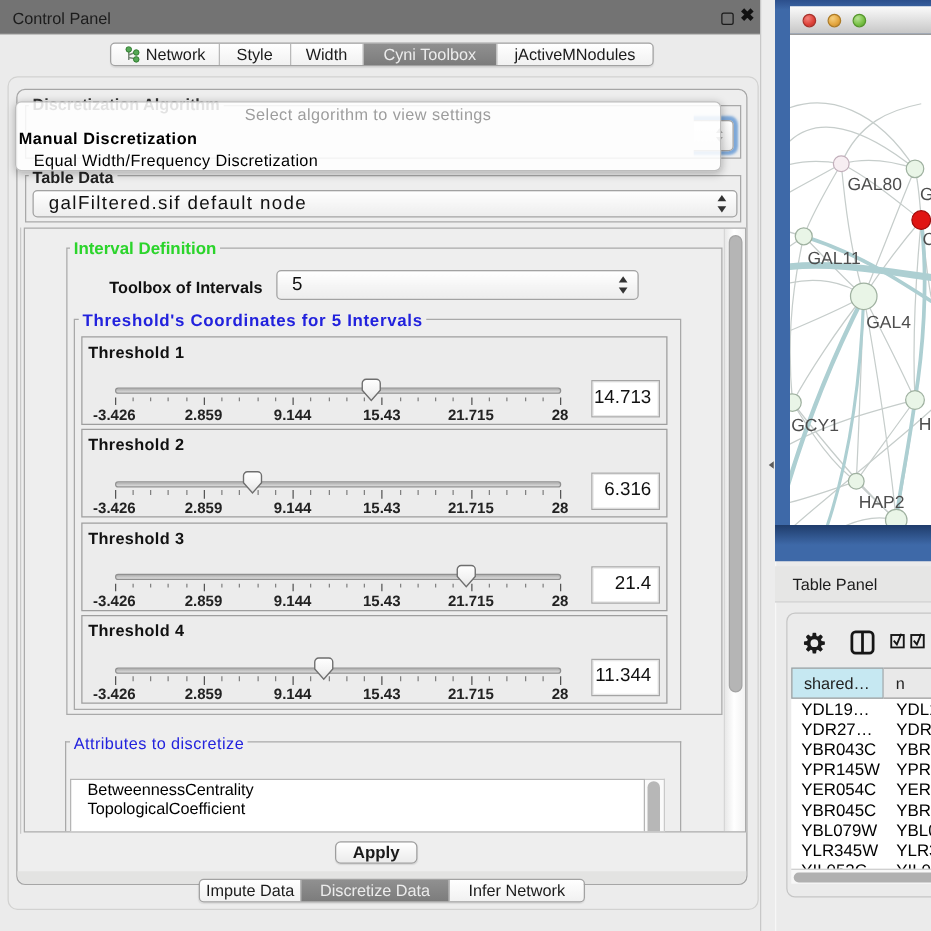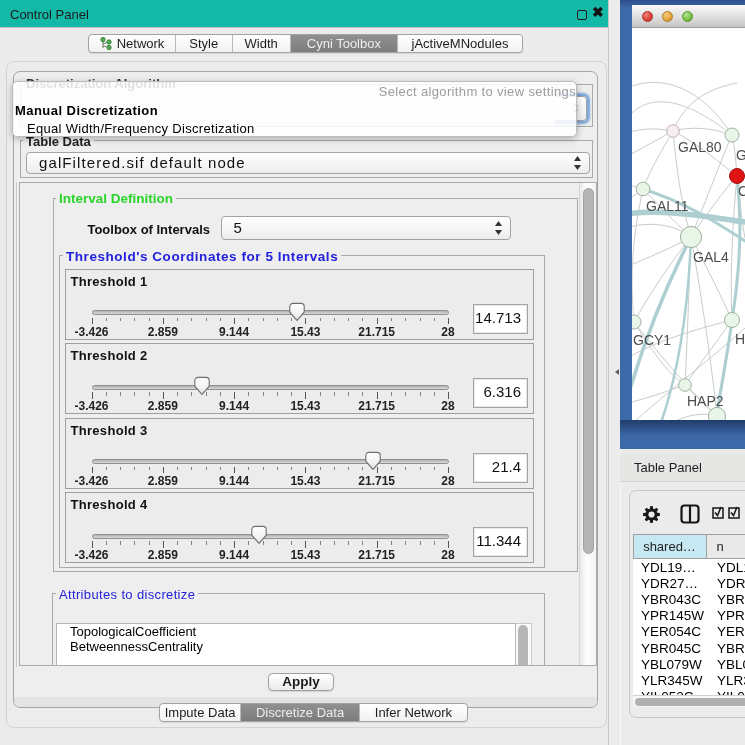--- a/index.html
+++ b/index.html
@@ -1,21 +1,21 @@
 <!DOCTYPE html>
 <html><head><meta charset="utf-8">
 <style>
 * { margin:0; padding:0; box-sizing:border-box; }
 html,body { width:745px; height:745px; }
 body { font-family:"Liberation Sans", sans-serif; background:#ebebeb; position:relative;
        overflow:hidden; -webkit-font-smoothing:antialiased; }
 .abs { position:absolute; }
 
 
-#tbar { left:0; top:0; width:608px; height:28px; background:#14b8a6; border-bottom:1px solid #c0c0bf; }
+#tbar { left:0; top:0; width:608px; height:28px; background:#737373; border-bottom:1px solid #c0c0bf; }
 #tbar .t { position:absolute; left:10px; top:7px; font-size:13px; color:#1c1c1c; }
 #fbtn { position:absolute; left:577px; top:10px; width:10px; height:10px; border:1.6px solid #1a1a1a; border-radius:2px; }
 #xbtn { position:absolute; left:592px; top:4px; font-size:14px; font-weight:bold; color:#111; }
 
 
 #gutter { left:608px; top:0; width:12.5px; height:745px; background:#ececec; border-left:1px solid #c8c8c8; border-right:1px solid #f7f7f7; }
 #gutarrow { position:absolute; left:614.5px; top:368.5px; width:0; height:0;
   border-top:3px solid transparent; border-bottom:3px solid transparent; border-right:4.5px solid #5c5c5c; }
 
 
@@ -39,21 +39,21 @@
 
 
 .combo { position:absolute; border:1px solid #a2a2a2; border-radius:4px;
           background:linear-gradient(#ffffff,#ededed); font-size:15px; letter-spacing:1.1px; color:#111;
           display:flex; align-items:center; }
 .updn { position:absolute; right:7px; top:50%; margin-top:-8px; width:9px; height:16px; }
 
 
 #popup { left:12px; top:80.5px; width:565px; height:56px; background:rgba(255,255,255,0.86);
           border:1px solid #bcbcbc; border-radius:5px; box-shadow:0 2px 7px rgba(0,0,0,0.28); }
-#popup .i0 { position:absolute; left:0; top:2.5px; width:100%; text-align:right; font-size:13px; letter-spacing:0.35px; color:#9d9d9d; }
+#popup .i0 { position:absolute; left:0; top:2.5px; width:100%; text-align:center; font-size:13px; letter-spacing:0.35px; color:#9d9d9d; }
 #popup .i1 { position:absolute; left:2px; top:21px; font-size:13px; font-weight:bold; letter-spacing:0.45px; color:#000; }
 #popup .i2 { position:absolute; left:2px; top:39px; font-size:13px; letter-spacing:0.3px; color:#000;margin-left:12px; }
 
 
 #spane { left:19px; top:182px; width:578px; height:484px; border:1px solid #ababab; background:#eeeeee; overflow:hidden; }
 #vsb { position:absolute; right:0; top:0; width:17px; height:100%;
         background:linear-gradient(90deg,#e8e8e8,#ffffff 45%,#f2f2f2); border-left:1px solid #d6d6d6; }
 #vsb .th { position:absolute; left:3px; top:5px; width:11px; height:366px; border-radius:5.5px;
             background:#b5b5b5; border:1px solid #a3a3a3; }
 
@@ -314,22 +314,22 @@
       <div class="tkl" style="left:209.9px">15.43</div>
       <div class="tkl" style="left:281.2px">21.715</div>
       <div class="tkl" style="left:352.5px">28</div>
   <div class="vbox">11.344</div>
 </div>
 
   <div class="grp" style="left:31.5px; top:410px; width:493px; height:80px; border-bottom:none;"></div>
   <div class="glab" style="left:36px; top:403.5px; font-weight:normal; font-size:13px; letter-spacing:0.35px; color:#2222dd;">Attributes to discretize</div>
   <div class="abs" style="left:38.5px; top:418.5px; font-size:18px; font-weight:bold; color:#111;margin-top:24px;">Numerical Attributes</div>
   <div class="abs" id="alist" style="left:36px; top:439.5px;">
+      <div>BetweennessCentrality</div>
       <div>TopologicalCoefficient</div>
-      <div>BetweennessCentrality</div>
   </div>
   <div class="abs" id="lsb" style="left:495.5px; top:439.5px;">
       <div class="th"></div>
     </div>
   <div id="vsb">
       <div class="th"></div>
     </div>
 </div>
 
 <div class="abs" id="apply">Apply</div>

